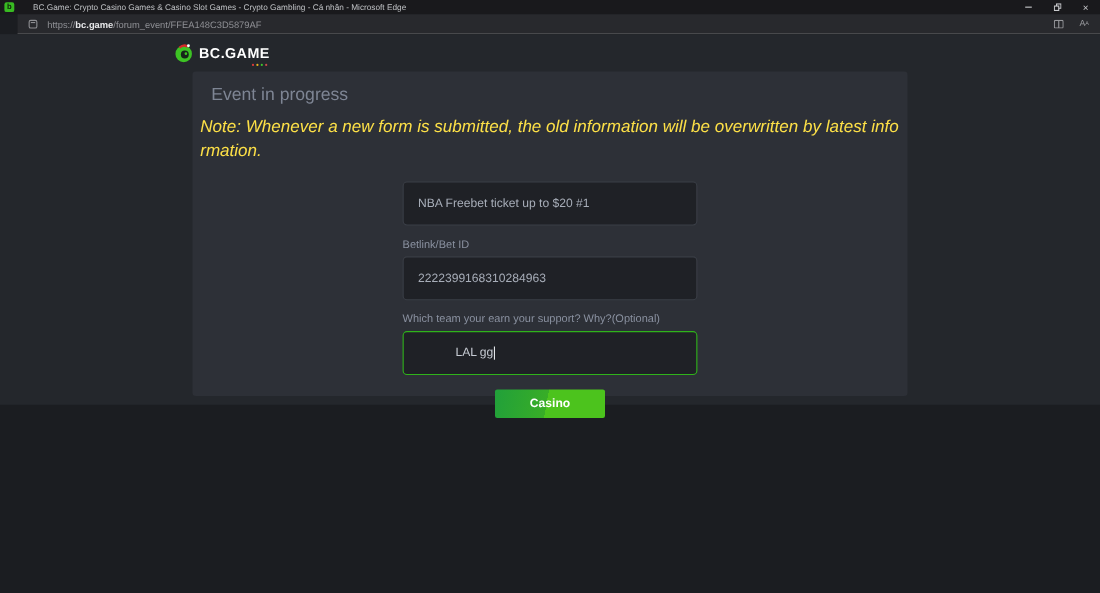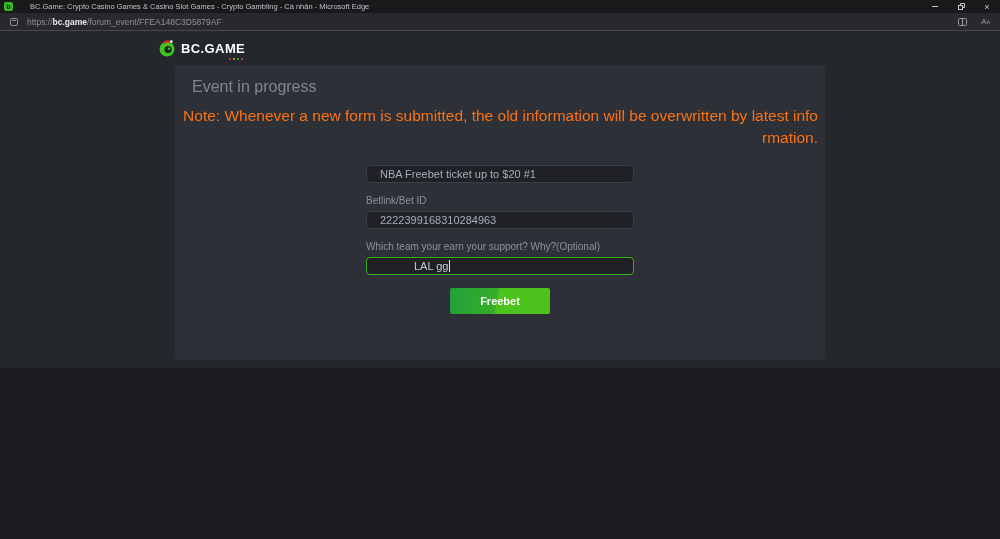--- a/index.html
+++ b/index.html
@@ -26,21 +26,21 @@
   }
   .win-controls { margin-left:auto; display:flex; height:13px; }
   .win-btn {
     width:26px; height:13px; display:flex; align-items:center; justify-content:center;
     color:#c9cacd; font-size:9px; cursor:default;
   }
   .min-glyph { display:block; width:6px; height:1px; background:#c9cacd; }
 
   .addressbar {
     height:18px; background:#28292d; border-bottom:1px solid #48494c;
-    display:flex; align-items:center; padding:0 10px;
+    display:flex; align-items:center; padding:0 10px;margin-left:16px;
   }
   .site-info-icon {
     width:8px; height:8px; border:1px solid #8d8e92; border-radius:2px; position:relative;
   }
   .site-info-icon:before {
     content:""; position:absolute; left:1px; right:1px; top:1px; height:1px; background:#8d8e92;
   }
   .url { margin-left:9px; font-size:8.5px; color:#8f9095; white-space:nowrap; }
   .url .domain { color:#e8e9eb; font-weight:bold; }
   .bar-icons { margin-left:auto; display:flex; align-items:center; gap:14px; }
@@ -64,27 +64,27 @@
   .festive-lights i:nth-child(3){ background:#3fc62b; }
   .festive-lights i:nth-child(4){ background:#cc4b4b; }
 
   .panel {
     width:650px; height:295px; margin:10px auto 0;
     background:#2d3037; border-radius:3px; padding-top:13px;
   }
   .event-status { margin-left:17px; font-size:16px; color:#7e8594; }
   .note {
     width:636px; margin:9px auto 0;
-    font-size:15.5px; line-height:22px; color:#f97316;
-    text-align:right; word-break:break-all;
+    font-size:15.5px; line-height:22px; color:#fde047;
+    text-align:left; word-break:break-all;font-style:italic;
   }
   .form-col { width:268px; margin:16px auto 0; }
   .field-label { font-size:10px; color:#8a91a0; margin-bottom:4px; line-height:12px; }
   .text-input {
-    height:18px; margin-bottom:12px;
+    height:40px; margin-bottom:12px;
     background:#1f2126; border:1px solid #3a3e46; border-radius:4px;
     display:flex; align-items:center; padding:0 13px;
     font-size:11px; color:#a7adb8; cursor:text;
   }
   .text-input.focused { border-color:#2fb31a; color:#c6cbd3;padding-left:47px; }
   .caret { width:1px; height:12px; background:#e2e5e9; margin-left:1px; }
   .submit-row { text-align:center; margin-top:13px; }
   .submit-btn {
     width:100px; height:26px; border:none; border-radius:2px;
     background:linear-gradient(100deg,#21a03a 0%,#38ad27 47%,#4cc31d 47%,#4cc31d 100%);
@@ -166,18 +166,18 @@
         <span>2222399168310284963</span>
       </div>
 
       <div class="field-label">Which team your earn your support? Why?(Optional)</div>
       <div class="text-input focused">
         <span>LAL gg</span>
         <span class="caret"></span>
       </div>
 
       <div class="submit-row">
-        <button class="submit-btn">Freebet</button>
+        <button class="submit-btn">Casino</button>
       </div>
 
     </div>
   </div>
 </div>
 
 </body></html>

